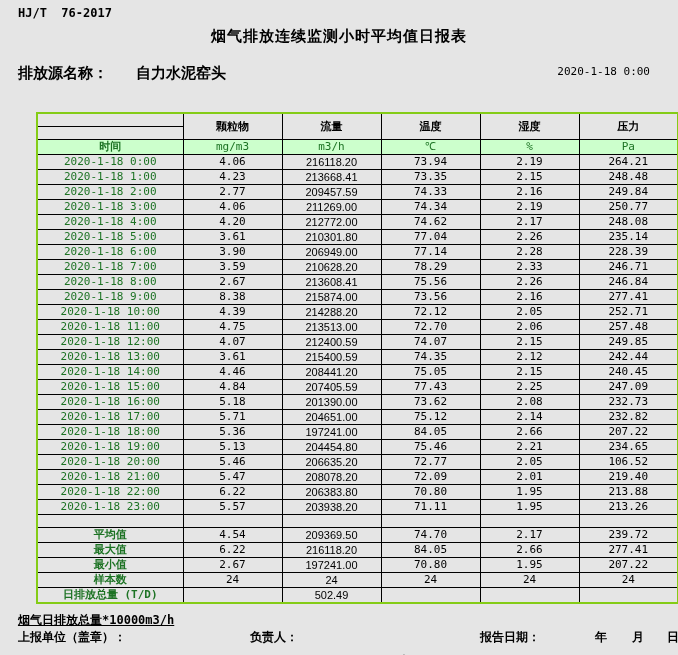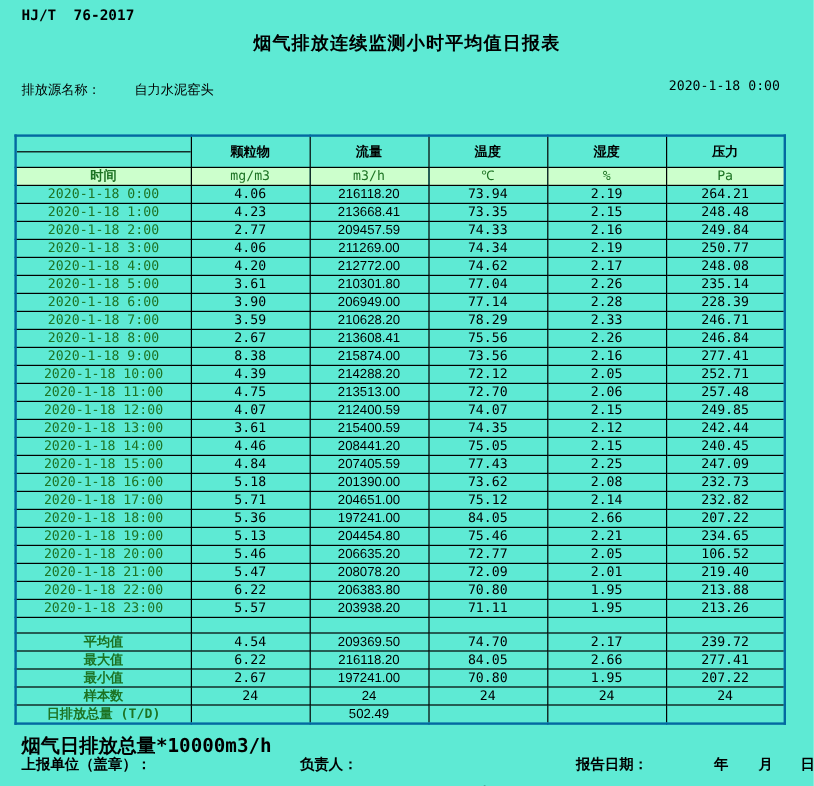--- a/index.html
+++ b/index.html
@@ -1,46 +1,46 @@
 <!DOCTYPE html>
 <html style="--green-bg: #ccffcc; --green-text: #1d7324;"><head>
 <meta charset="utf-8">
 <style>
   :root{ --green-bg:#ccffcc; --green-text:#1d7324; }
   *{ box-sizing:border-box; }
   body{ margin:0; background:#ffffff; }
-  .page{ position:relative; width:678px; height:655px; background:#5eead4;
+  .page{ position:relative; width:678px; height:655px; background:#e5e5e5;
          font-family:"DejaVu Sans Mono","Liberation Sans",sans-serif; color:#000; overflow:hidden; }
 
   .std{ position:absolute; top:6px; left:18px; font-weight:bold; font-size:12px; white-space:pre;
         font-family:"DejaVu Sans Mono",monospace; }
   .title{ position:absolute; top:27px; left:0; width:100%; text-align:center;
           font-weight:bold; font-size:15px; letter-spacing:1px; }
   .source-row{ position:absolute; top:63px; left:18px; right:28px; height:18px; }
-  .source-label,.source-name{ font-weight:normal; font-size:11px; }
+  .source-label,.source-name{ font-weight:bold; font-size:15px; }
   .source-name{ margin-left:28px; }
   .datetime{ position:absolute; right:0; top:2px; font-size:11px; font-weight:normal; }
 
-  table.report{ position:absolute; top:112px; left:12px; width:641px;
-                border-collapse:collapse; border:2px solid #0369a1; table-layout:fixed; }
+  table.report{ position:absolute; top:112px; left:36px; width:641px;
+                border-collapse:collapse; border:2px solid #84cc16; table-layout:fixed; }
   table.report td{ border:1px solid #000; padding:0; text-align:center; overflow:hidden;
                    font-size:11px; line-height:14px; height:14px; white-space:nowrap; }
   td.colhead{ font-weight:bold; font-size:12px; }
   tr.pollutant-row td{ height:26px; }
   td.split-cell{ vertical-align:top; }
   .split-top{ height:13px; border-bottom:1px solid #000; }
   .split-bottom{ height:12px; }
   tr.units-row td{ background:var(--green-bg); color:var(--green-text); height:15px; }
   td.time-head{ font-weight:bold; font-size:12px; }
   td.time-cell{ color:var(--green-text); }
   td.flow{ font-family:"Liberation Sans",sans-serif; font-size:12px; }
   td.sum-label{ color:var(--green-text); font-weight:bold; font-size:12px; }
   tr.spacer td{ height:13px; }
 
-  .note{ position:absolute; top:612px; left:18px; font-weight:bold; font-size:16px; }
+  .note{ position:absolute; top:612px; left:18px; font-weight:bold; font-size:12px;text-decoration:underline; }
   .sign-row{ position:absolute; top:629px; left:18px; width:660px; height:16px;
              font-weight:bold; font-size:12px; }
   .sign-row span{ position:absolute; top:0; white-space:nowrap; }
   .lab-unit{ left:0; }
   .lab-resp{ left:232px; }
   .lab-reporter{ left:368px;margin-top:24px; }
   .lab-date{ left:462px; }
   .lab-year{ left:577px; }
   .lab-month{ left:614px; }
   .lab-day{ left:649px; }

